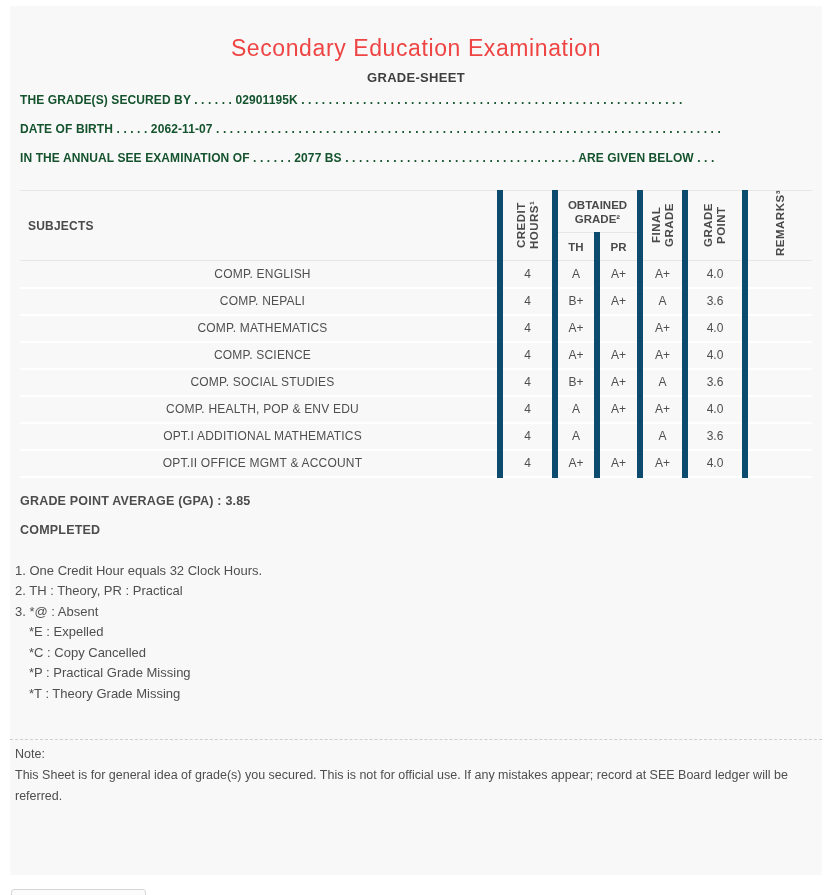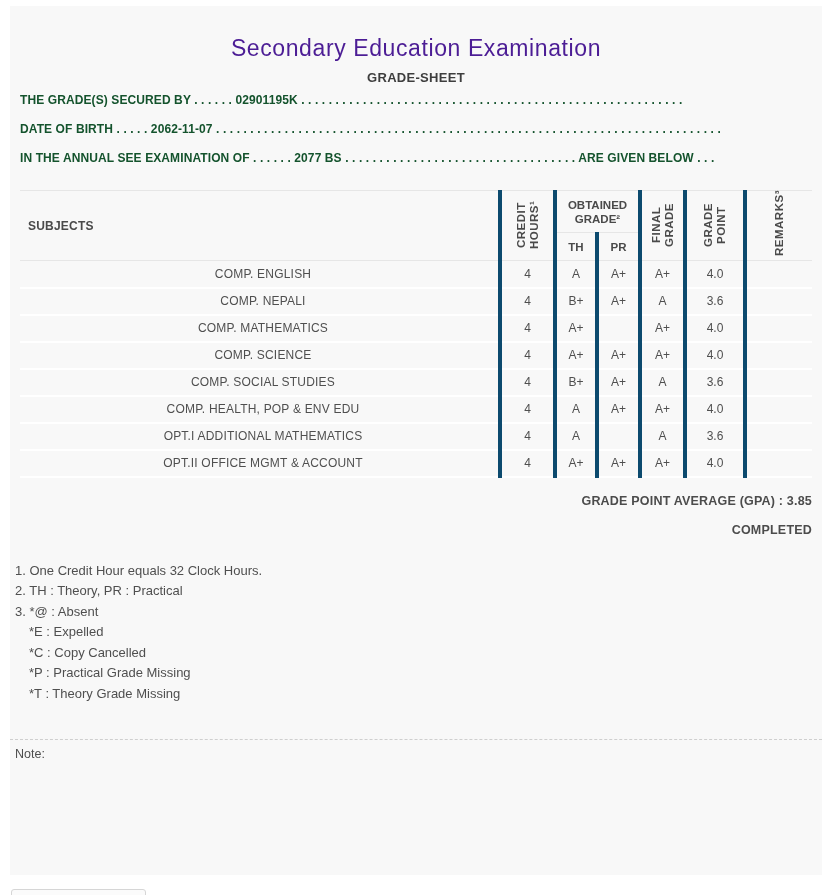--- a/index.html
+++ b/index.html
@@ -18,21 +18,21 @@
     width: 812px; height: 869px;
     background: #f8f8f8;
   }
   .title {
     padding-top: 28px;
     text-align: center;
     font-size: 23px;
     line-height: 28px;
     font-weight: 400;
     letter-spacing: 0.6px;
-    color: #4c1d95;
+    color: #ef4444;
   }
   .subtitle {
     margin-top: 9px;
     text-align: center;
     font-size: 13px;
     line-height: 14px;
     font-weight: bold;
     letter-spacing: 0.3px;
     color: #3e3e3e;
   }
@@ -96,26 +96,25 @@
     padding: 0;
     text-align: center;
     border-bottom: 2px solid #ffffff;
     font-size: 12px;
   }
   tbody td.subj {
     text-align: center;
     padding-left: 8px;
     letter-spacing: 0.2px;
   }
-  .vline { border-left: 4px solid #0c4a6e; }
+  .vline { border-left: 6px solid #0c4a6e; }
   .summary-line {
     margin: 0 10px;
     height: 29px;
     line-height: 29px;
-    text-align: right;
     font-size: 12.5px;
     font-weight: bold;
     color: #4c4c4c;
     letter-spacing: 0.2px;
   }
   .summary-line.first { margin-top: 9px; }
   .footnotes {
     margin: 16px 10px 0 5px;
     font-size: 13px;
     line-height: 20.5px;
@@ -292,16 +291,17 @@
     <div class="footnote">3. *@ : Absent</div>
     <div class="footnote indent">*E : Expelled</div>
     <div class="footnote indent">*C : Copy Cancelled</div>
     <div class="footnote indent">*P : Practical Grade Missing</div>
     <div class="footnote indent">*T : Theory Grade Missing</div>
   </div>
 
   <div class="dashed-sep"></div>
 
   <div class="note-heading">Note:</div>
+  <div class="note-body">This Sheet is for general idea of grade(s) you secured. This is not for official use. If any mistakes appear; record at SEE Board ledger will be referred.</div>
 
 </div>
 
 <div class="cut-button"></div>
 
 </body></html>

